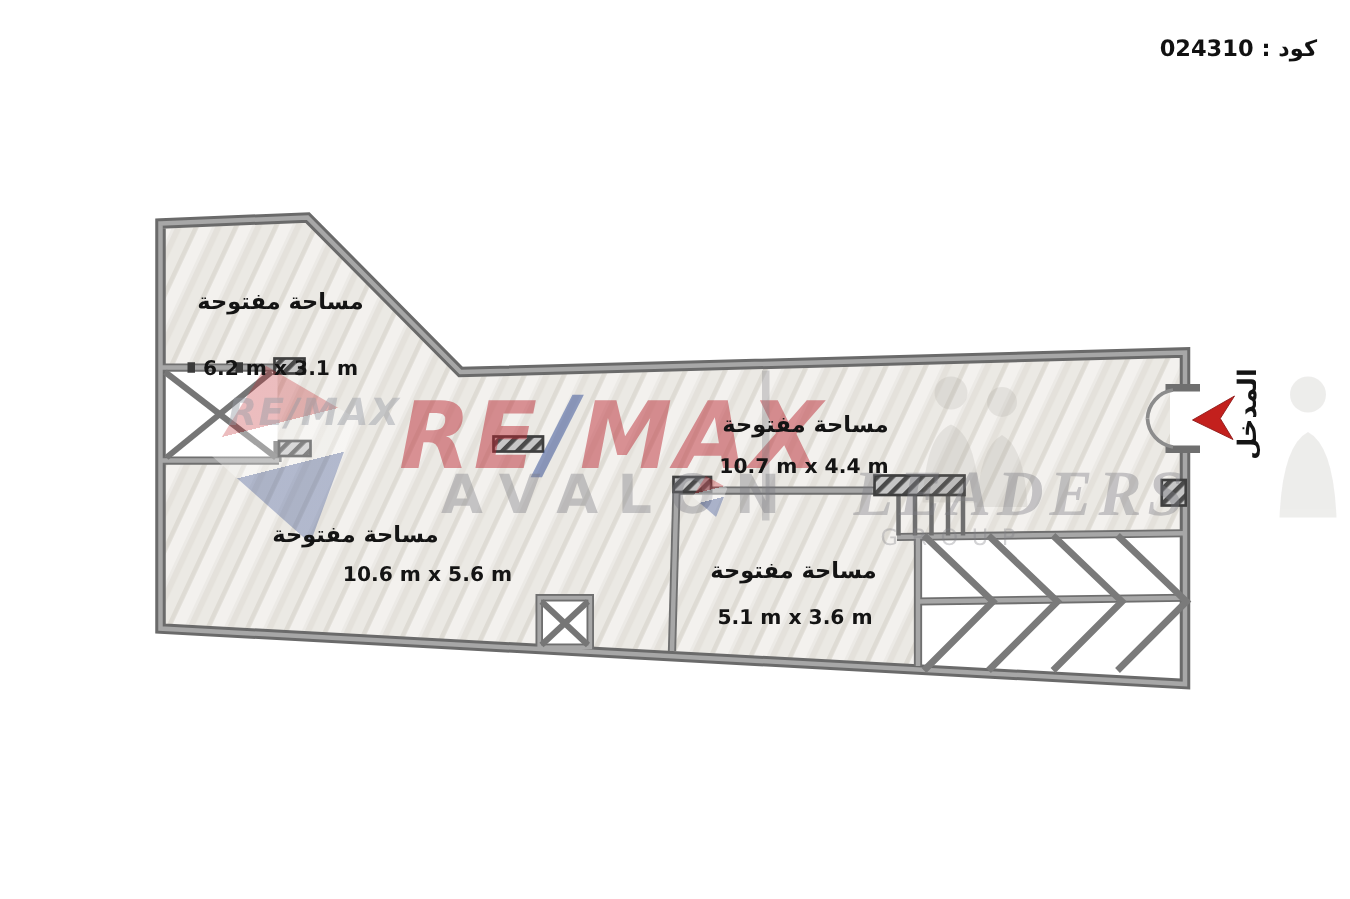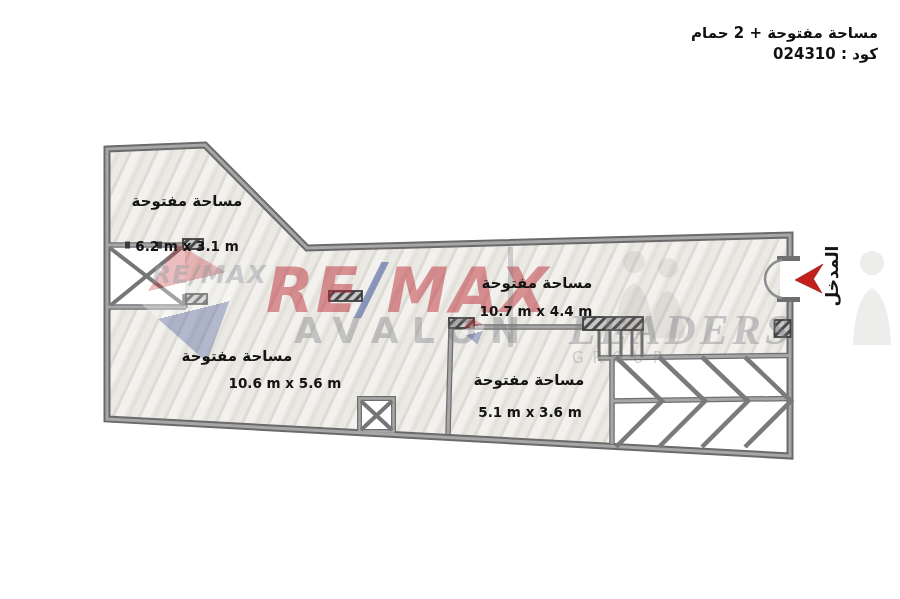--- a/index.html
+++ b/index.html
@@ -15,21 +15,21 @@
   
   .wm{position:absolute;left:0;top:0;width:900px;height:599px;pointer-events:none;}
   .wm-remax{position:absolute;left:266px;top:250px;font-size:62px;font-weight:bold;
             font-style:italic;letter-spacing:2px;color:rgba(186,38,48,.48);white-space:nowrap;}
   .wm-remax .slash{color:rgba(35,64,145,.48);font-size:1.08em;}
   .wm-avalon{position:absolute;left:268px;top:310px;font-size:36px;font-weight:bold;
              letter-spacing:13px;color:rgba(122,122,128,.38);white-space:nowrap;margin-left:26px;}
   .wm-bar{position:absolute;left:508px;top:247px;width:5px;height:100px;background:rgba(128,128,134,.33);}
   .wm-leaders{position:absolute;left:569px;top:305px;font-size:43px;font-weight:bold;font-style:italic;
               font-family:Liberation Serif, serif;letter-spacing:4px;color:rgba(126,126,132,.40);white-space:nowrap;}
-  .wm-group{position:absolute;left:572px;top:349px;font-size:15px;letter-spacing:9px;
+  .wm-group{position:absolute;left:587px;top:349px;font-size:15px;letter-spacing:9px;
             color:rgba(128,128,134,.35);white-space:nowrap;}
   .wm-balloon{position:absolute;left:142px;top:242px;width:100px;height:122px;opacity:.34;
               transform:rotate(-14deg);
               clip-path:polygon(50% 0,100% 40%,50% 100%,0 40%);
               background:linear-gradient(180deg,rgba(193,39,45,.9) 0 32%,rgba(255,255,255,.95) 32% 56%,rgba(30,57,131,.9) 56% 100%);}
   .wm-re-small{position:absolute;left:152px;top:260px;font-size:25px;font-weight:bold;font-style:italic;
                letter-spacing:1px;color:rgba(150,155,165,.45);white-space:nowrap;}
   .wm-minilogo{position:absolute;left:462px;top:317px;width:24px;height:28px;opacity:.38;
                transform:rotate(-14deg);clip-path:polygon(50% 0,100% 40%,50% 100%,0 40%);
                background:linear-gradient(180deg,rgba(193,39,45,.9) 0 34%,rgba(255,255,255,.95) 34% 58%,rgba(30,57,131,.9) 58% 100%);}
@@ -158,21 +158,20 @@
     <div class="wm-re-small">RE/MAX</div>
     <div class="wm-remax"><span>RE</span><span class="slash">/</span><span>MAX</span></div>
     <div class="wm-avalon">AVALON</div>
     <div class="wm-minilogo"></div>
     <div class="wm-bar"></div>
     <div class="wm-leaders">LEADERS</div>
     <div class="wm-group">GROUP</div>
   </div>
 
   <div class="header">
-    <div class="subtitle">مساحة مفتوحة + 2 حمام</div>
     <div class="code">كود : 024310</div>
   </div>
 
   <div class="lbl name" style="left:187px;top:201px;">مساحة مفتوحة</div>
   <div class="lbl dims" style="left:187px;top:226px;margin-top:20px;">6.2 m x 3.1 m</div>
 
   <div class="lbl name" style="left:537px;top:283px;">مساحة مفتوحة</div>
   <div class="lbl dims" style="left:536px;top:311px;">10.7 m x 4.4 m</div>
 
   <div class="lbl name" style="left:237px;top:356px;">مساحة مفتوحة</div>

